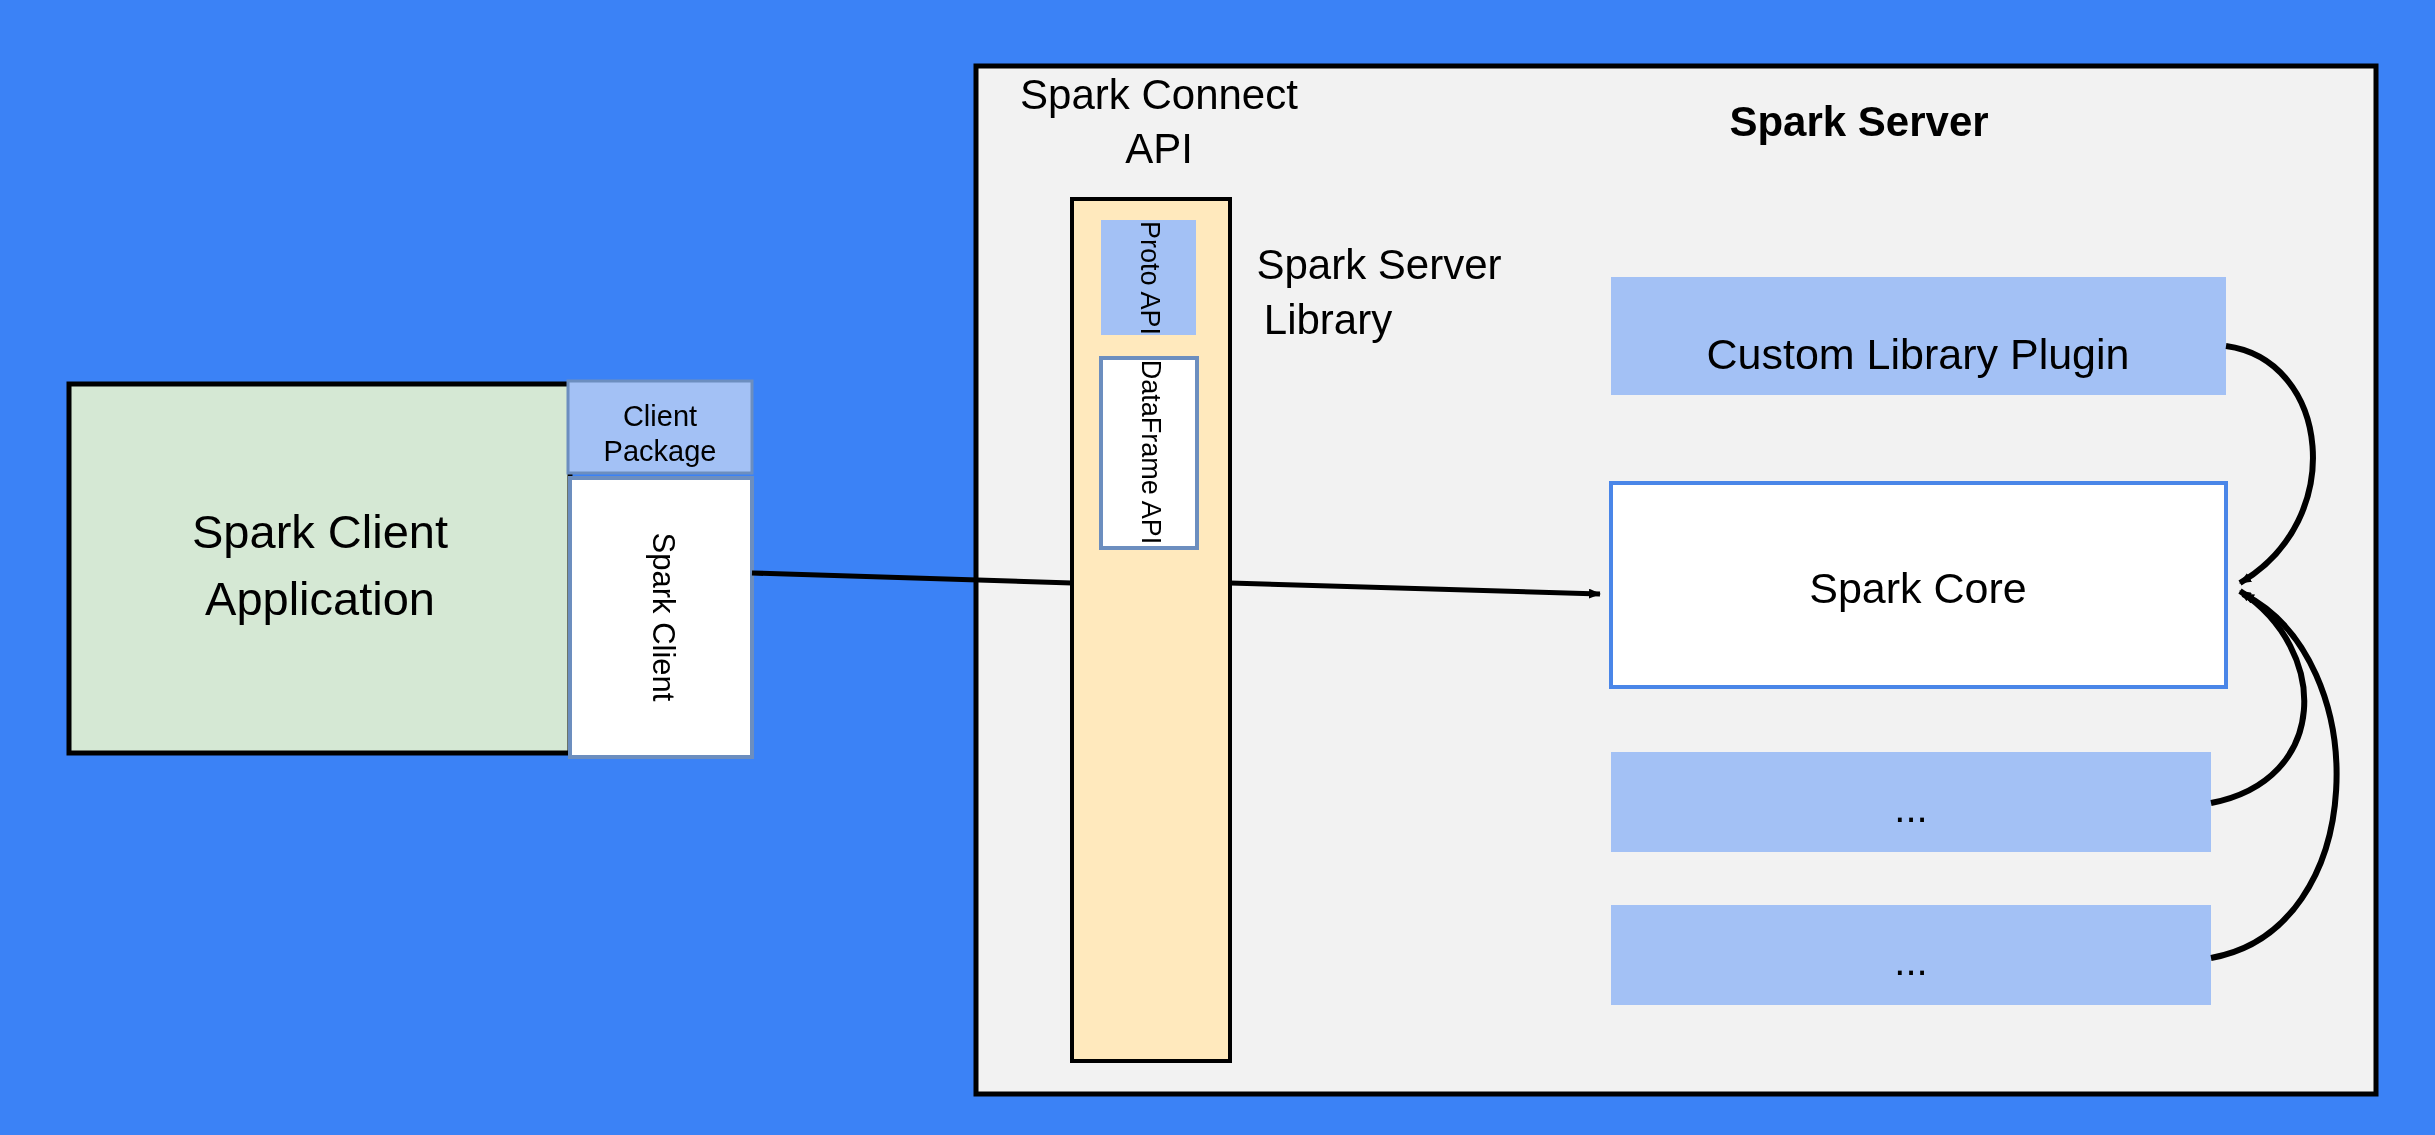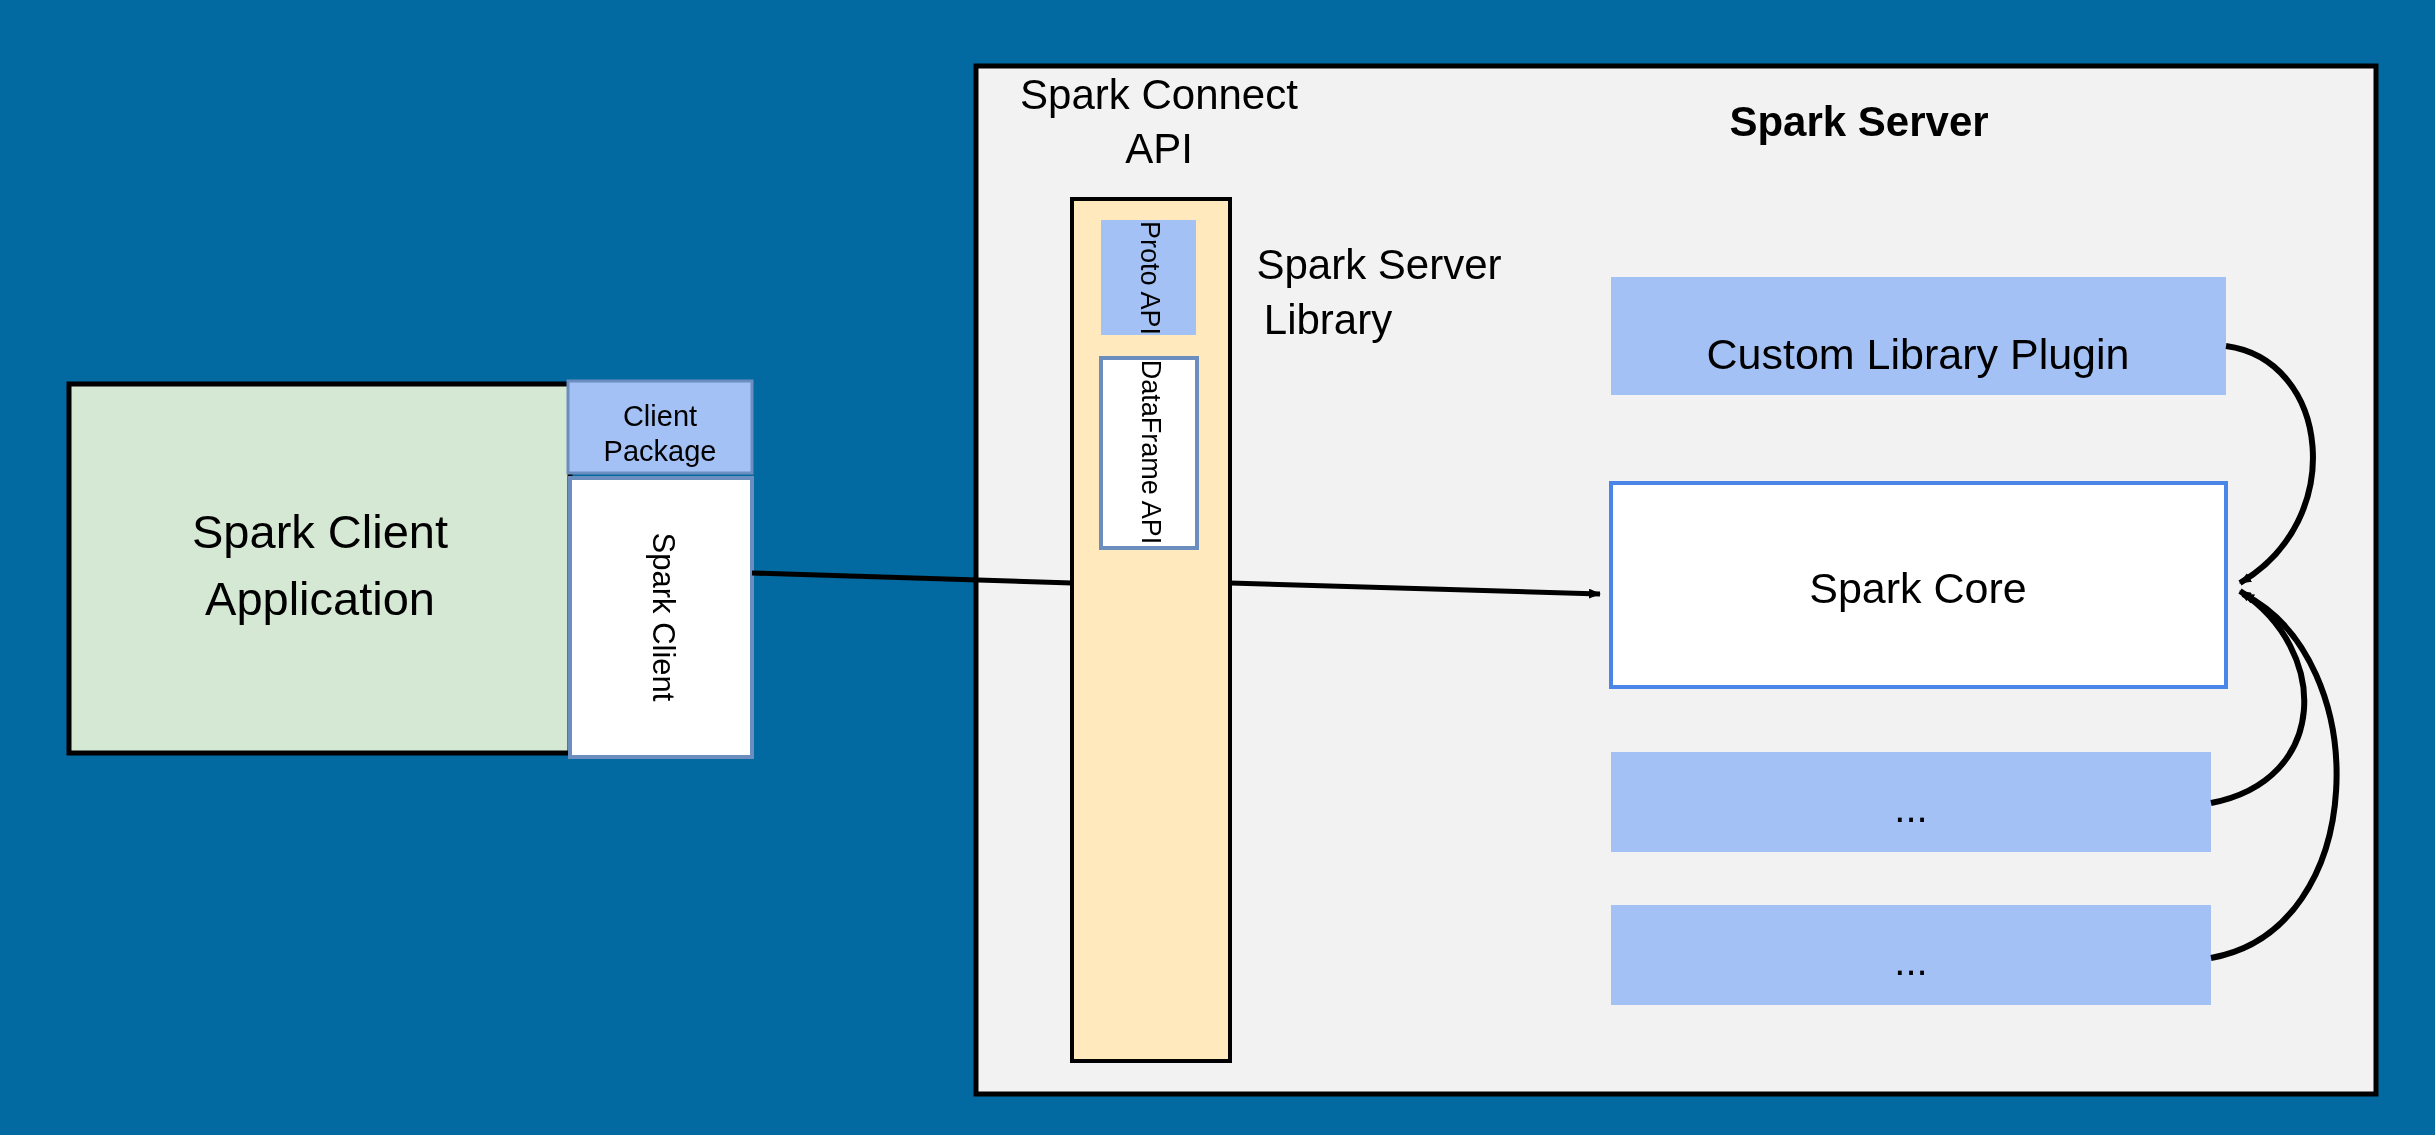--- a/index.html
+++ b/index.html
@@ -10,21 +10,21 @@
   body {
     width: 2435px;
     height: 1135px;
     font-family: "Liberation Sans", sans-serif;
     overflow: hidden;
   }
   #diagram-root {
     position: relative;
     width: 2435px;
     height: 1135px;
-    background: #0369a1;
+    background: #3b82f6;
   }
   svg.canvas {
     position: absolute;
     top: 0;
     left: 0;
     width: 2435px;
     height: 1135px;
   }
   .lbl {
     font-family: "Liberation Sans", sans-serif;

